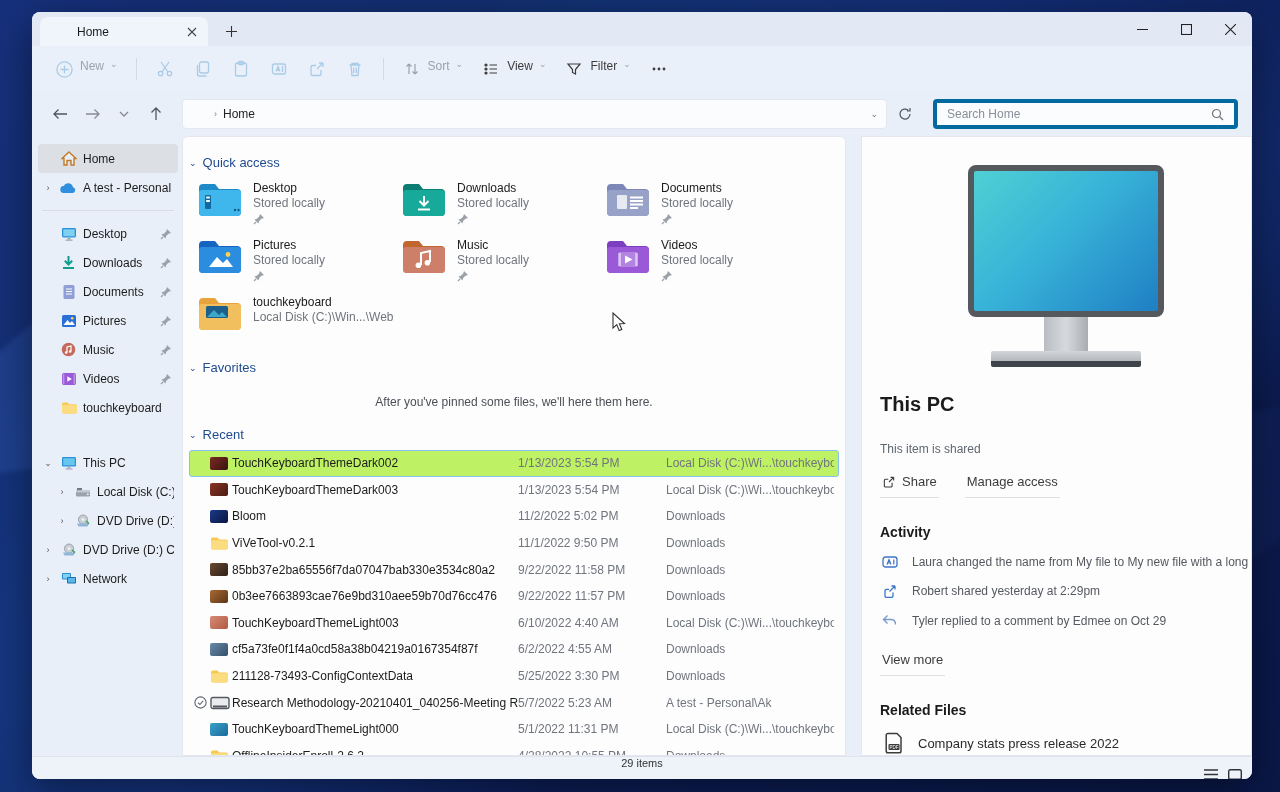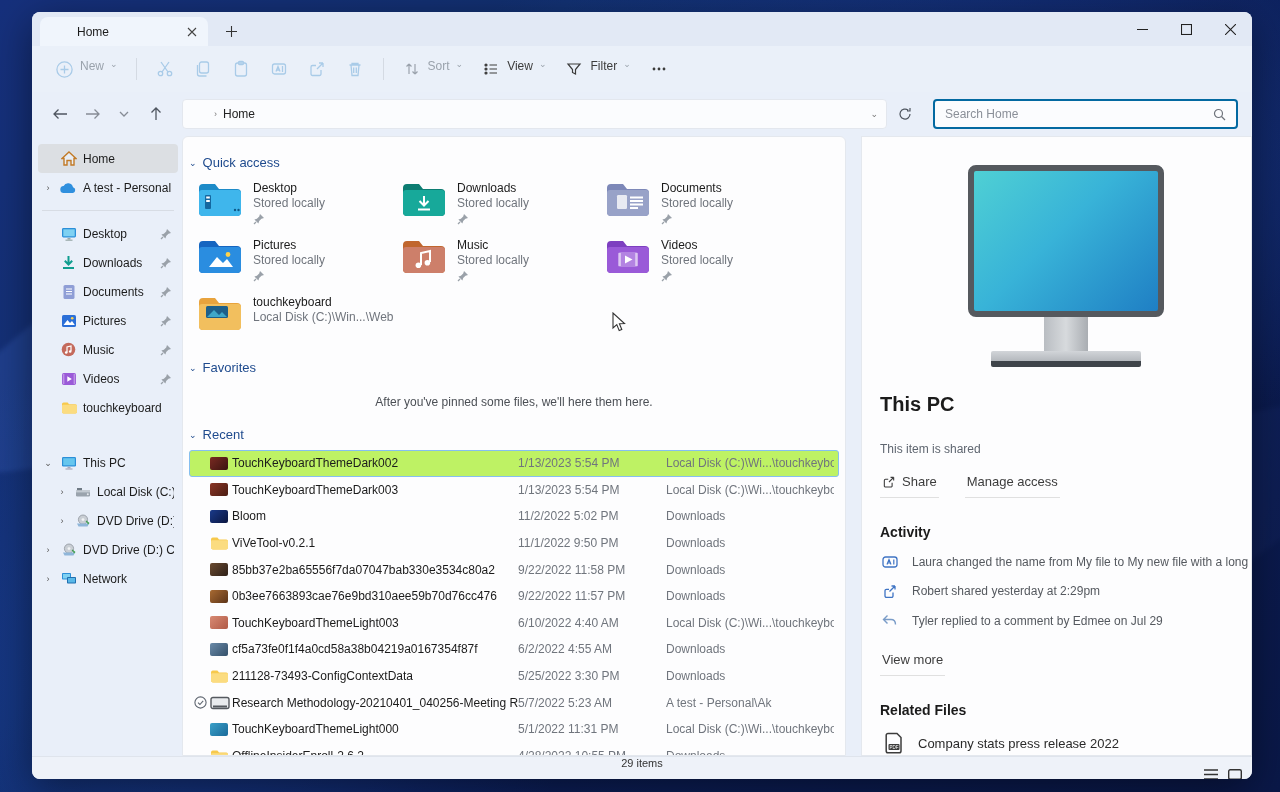--- a/index.html
+++ b/index.html
@@ -36,21 +36,21 @@
   .tb-sep { width:1px; height:22px; background:#d4dae3; margin:0 8px; }
   .tb-btn.dark { color:#3c3c3c; }
   .chev { font-size:9px; color:#9aa2ac; }
 
   
   .addressbar { height:44px; display:flex; align-items:center; padding:0 14px; gap:4px; background:#e9eff9; }
   .nav-btn { width:28px; height:28px; display:flex; align-items:center; justify-content:center; border-radius:4px; color:#4f5660; }
   .crumb-box { flex:1; height:30px; margin-left:8px; background:#fbfcfe; border:1px solid #e3e7ee; border-radius:4px;
     display:flex; align-items:center; padding:0 8px; gap:6px; font-size:12px; color:#222; }
   .crumb-box .spring { flex:1; }
-  .search-box { width:305px; height:30px; margin-left:10px; background:#fbfcfe; border:2px solid #0369a1; border-radius:4px;
+  .search-box { width:305px; height:30px; margin-left:10px; background:#fbfcfe; border:4px solid #0369a1; border-radius:4px;
     display:flex; align-items:center; padding:0 10px; }
   .search-box input { flex:1; border:0; outline:0; background:transparent; font-size:12px; color:#333;
     font-family:"Liberation Sans",sans-serif; }
   .search-box input::placeholder { color:#8a8f98; }
 
   
   .workarea { position:absolute; top:124px; left:0; right:0; bottom:23px; display:flex; }
 
   
   .sidebar { width:150px; padding:8px 4px 0 6px; font-size:12px; color:#1c1c1c; overflow:hidden; }
@@ -845,21 +845,21 @@
               </svg>
             </span>
        <span>Robert shared yesterday at 2:29pm</span>
      </div>
           <div class="act-row">
        <span class="act-ico">
               <svg width="15" height="12" viewBox="0 0 15 12">
                 <path d="M5.5 1.5 L1.5 5.5 L5.5 9.5 M1.5 5.5 H9 q4.5 0 4.5 5" fill="none" stroke="#7a9cc8" stroke-width="1.4"></path>
               </svg>
             </span>
-       <span>Tyler replied to a comment by Edmee on Jul 29</span>
+       <span>Tyler replied to a comment by Edmee on Oct 29</span>
      </div>
         </div>
       <div class="viewmore">View more</div>
       <div class="dt-sect">Related Files</div>
       <div id="related-list">
           <div class="rel-row">
        <span>
               <svg width="20" height="22" viewBox="0 0 20 22">
                 <path d="M4 1.5 h9 l4 4 V19 a1.8 1.8 0 0 1 -1.8 1.8 H4 A1.8 1.8 0 0 1 2.2 19 V3.3 A1.8 1.8 0 0 1 4 1.5 Z" fill="none" stroke="#3c3c3c" stroke-width="1.5"></path>
                 <rect x="4.5" y="12" width="11" height="6" rx="1" fill="#3c3c3c"></rect>

